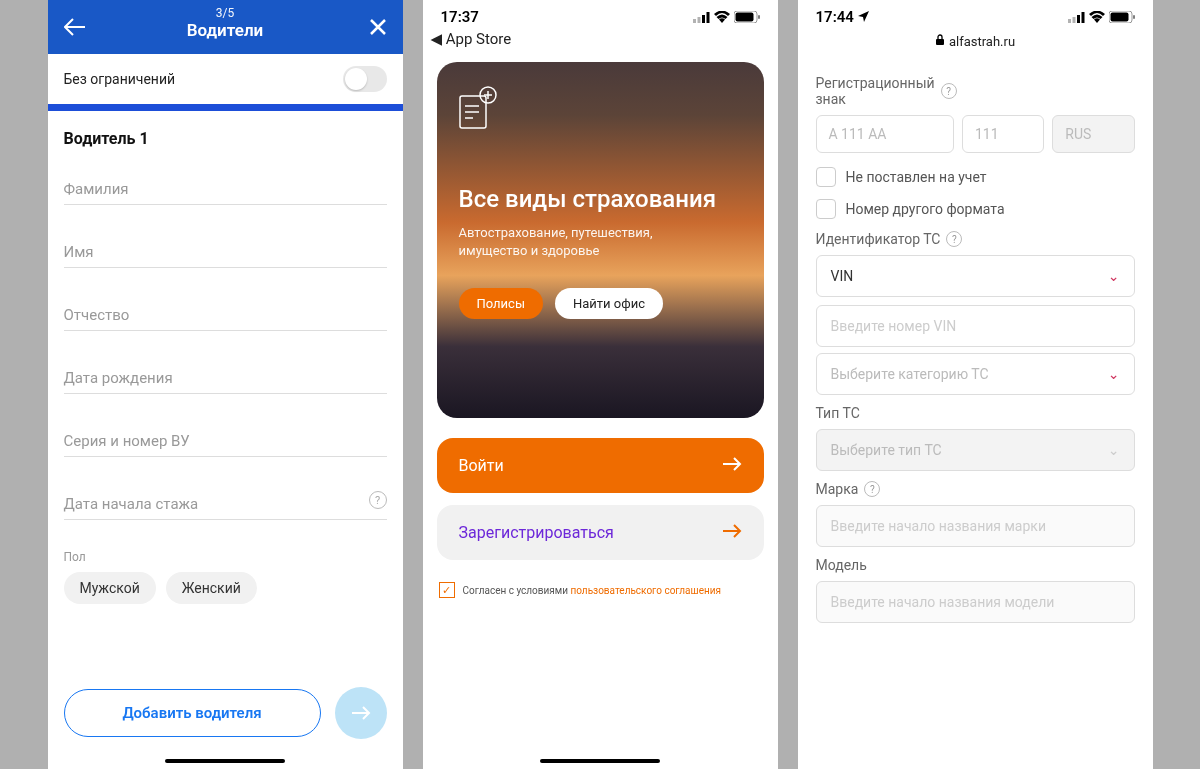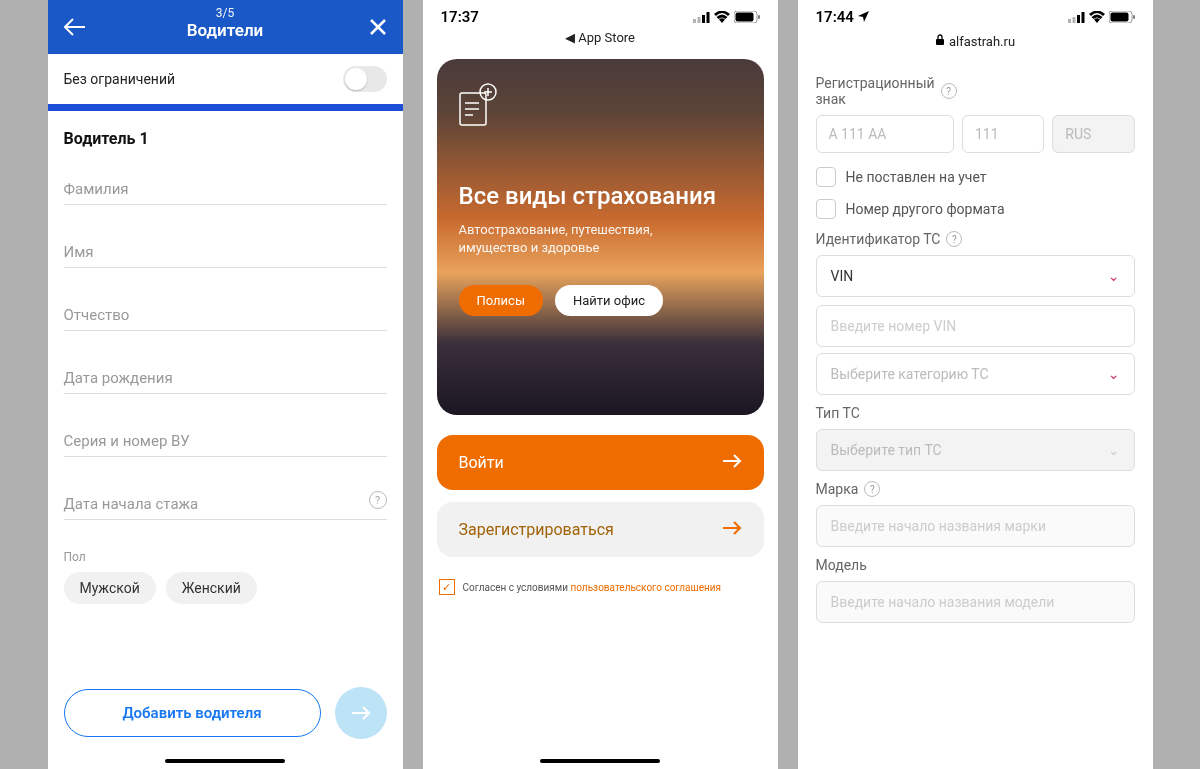--- a/index.html
+++ b/index.html
@@ -31,33 +31,33 @@
   .help-q { position:absolute; right:0; top:4px; width:18px; height:18px; border:1px solid #bbb; border-radius:50%; font-size:11px; color:#aaa; display:flex; align-items:center; justify-content:center;}
   .s1-label { font-size:12px; color:#999; margin-bottom:8px;}
   .s1-chips { display:flex; gap:10px;}
   .chip { padding:8px 16px; border-radius:18px; background:#f1f1f1; font-size:14px; color:#333;}
   .s1-footer { padding:16px; display:flex; gap:14px; align-items:center;}
   .s1-add-btn { flex:1; border:1.5px solid #1877f2; color:#1877f2; background:#fff; border-radius:26px; padding:14px 0; font-size:15px; font-weight:600; text-align:center;}
   .s1-next { width:52px; height:52px; border-radius:50%; background:#bde3f7; display:flex; align-items:center; justify-content:center; color:#fff;}
   .home-bar { width:120px; height:4px; background:#000; border-radius:3px; margin:4px auto 6px;}
 
   
-  .s2-back-app { font-size:13px; color:#222; padding:0 8px 2px;text-align:center;}
+  .s2-back-app { font-size:15px; color:#222; padding:0 8px 2px;}
   .s2-hero { margin:12px 14px 0; border-radius:20px; height:356px; background: linear-gradient(180deg,#4a3a3a 0%, #5c4438 15%, #c96a2f 45%, #e8a35c 60%, #3a2f3a 80%, #1a1622 100%); color:#fff; padding:24px 22px; position:relative; overflow:hidden; display:flex; flex-direction:column; justify-content:flex-start;}
   .s2-doc-icon { width:38px; height:38px; margin-bottom:60px; }
   .s2-hero-title { font-size:24px; font-weight:500; line-height:1.25; margin-bottom:10px;}
   .s2-hero-sub { font-size:13px; opacity:.92; line-height:1.4; max-width:240px; margin-bottom:28px;}
   .s2-hero-btns { display:flex; gap:12px;}
   .pill { padding:8px 18px; border-radius:18px; font-size:13px;}
   .pill.orange { background:#ef6c00; color:#fff;}
   .pill.white { background:#fff; color:#222;}
   .s2-actions { padding:20px 14px 8px;}
   .s2-btn { display:flex; justify-content:space-between; align-items:center; padding:18px 22px; border-radius:16px; font-size:16px; margin-bottom:12px;}
   .s2-btn.primary { background:#ef6c00; color:#fff;}
-  .s2-btn.secondary { background:#f1f1f1; color:#a16207;}
+  .s2-btn.secondary { background:#f1f1f1; color:#6d28d9;}
   .s2-btn.secondary .arrow { color:#ef6c00;}
   .s2-consent { display:flex; align-items:center; gap:8px; font-size:10px; color:#555; padding:2px 16px;}
   .s2-consent .cb { width:16px; height:16px; border:1px solid #ef6c00; display:flex; align-items:center; justify-content:center; color:#ef6c00; font-size:11px;}
   .s2-consent a { color:#ef6c00; text-decoration:none;}
 
   
   .s3-url-bar { text-align:center; font-size:13px; color:#222; padding:4px 0 8px; display:flex; align-items:center; justify-content:center; gap:4px;}
   .s3-body { padding:8px 18px; flex:1; overflow:hidden;}
   .s3-label { font-size:14px; color:#666; margin:10px 0 8px; display:flex; align-items:center; gap:6px;}
   .q-circle { width:16px; height:16px; border:1px solid #bbb; border-radius:50%; font-size:10px; color:#999; display:inline-flex; align-items:center; justify-content:center;}

